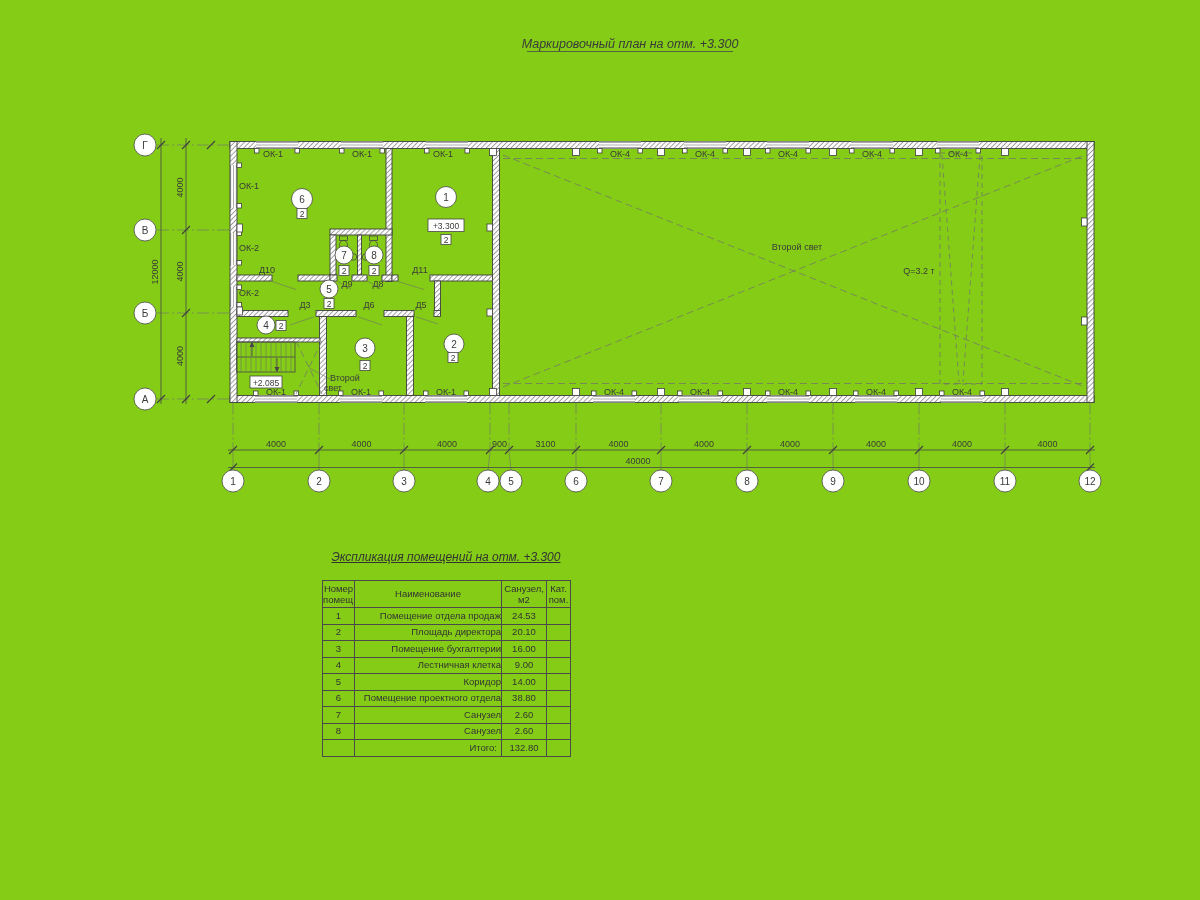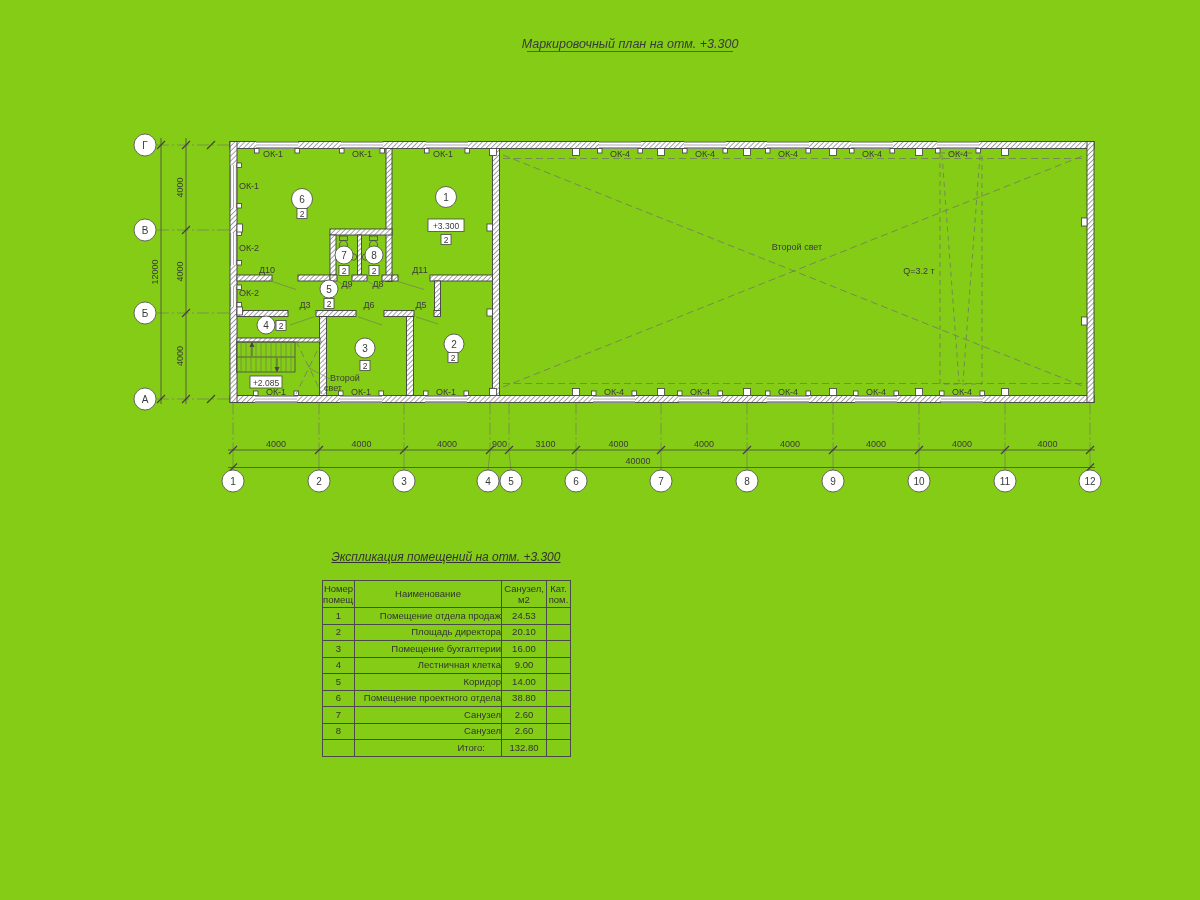--- a/index.html
+++ b/index.html
@@ -24,21 +24,21 @@
   
   .tablewrap{position:absolute;left:322px;top:550px;width:248px;color:#333;}
   .ttitle{font-style:italic;font-size:12px;text-align:center;text-decoration:underline;
           margin:0 0 16px 0;white-space:nowrap;color:#333;}
   table.sched{border-collapse:collapse;width:248px;table-layout:fixed;}
   table.sched td{border:1px solid #4a4a4a;font-size:9.5px;height:15.5px;padding:0;
                  text-align:center;color:#333;overflow:hidden;line-height:1.1;}
   table.sched tr.hrow td{height:26px;}
   table.sched td span{display:block;line-height:1.18;}
   table.sched td.name{text-align:right;padding-left:5px;}
-  table.sched td.tlabel{text-align:right;padding-right:16px;}
+  table.sched td.tlabel{text-align:right;padding-right:4px;}
 </style>
 </head>
 <body>
 
 <div class="sheet">
 <svg width="1200" height="900" viewBox="0 0 1200 900">
   <defs>
     <pattern id="hatch" width="3.5" height="3.5" patternUnits="userSpaceOnUse" patternTransform="rotate(45)">
       <rect width="3.5" height="3.5" fill="#fcfcfc"></rect>
       <line x1="0" y1="0" x2="0" y2="3.5" stroke="#5e5e5e" stroke-width="1.1"></line>

